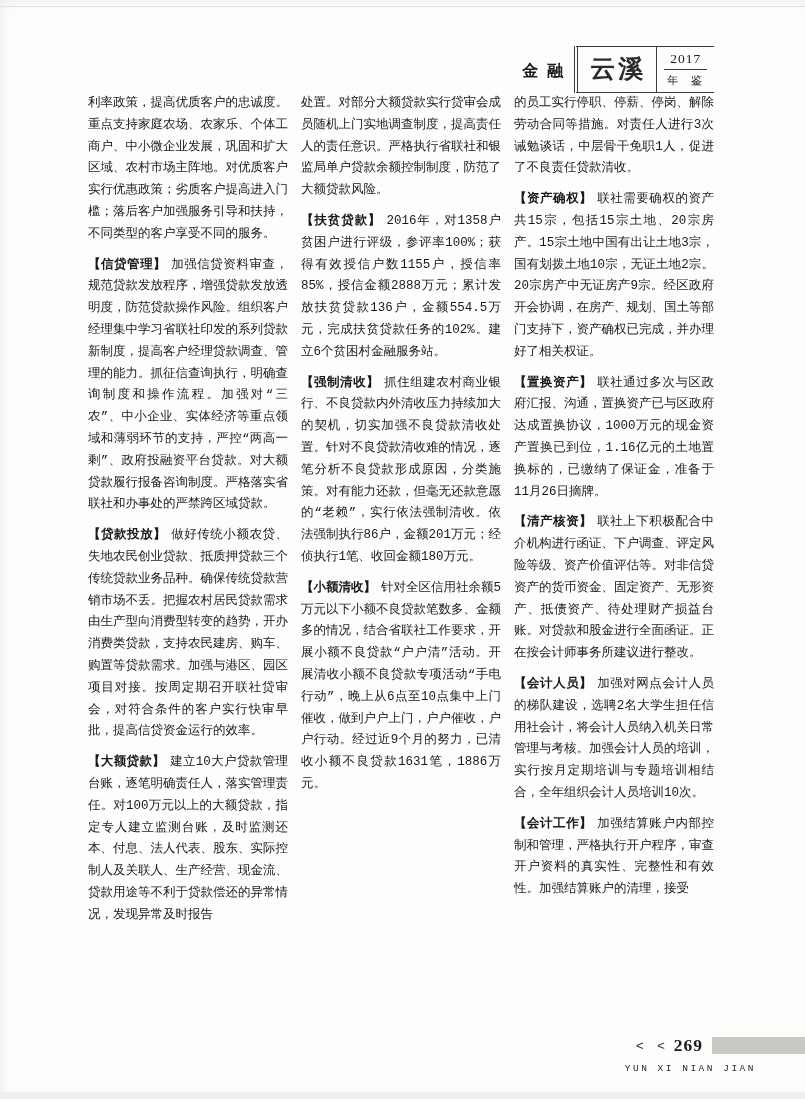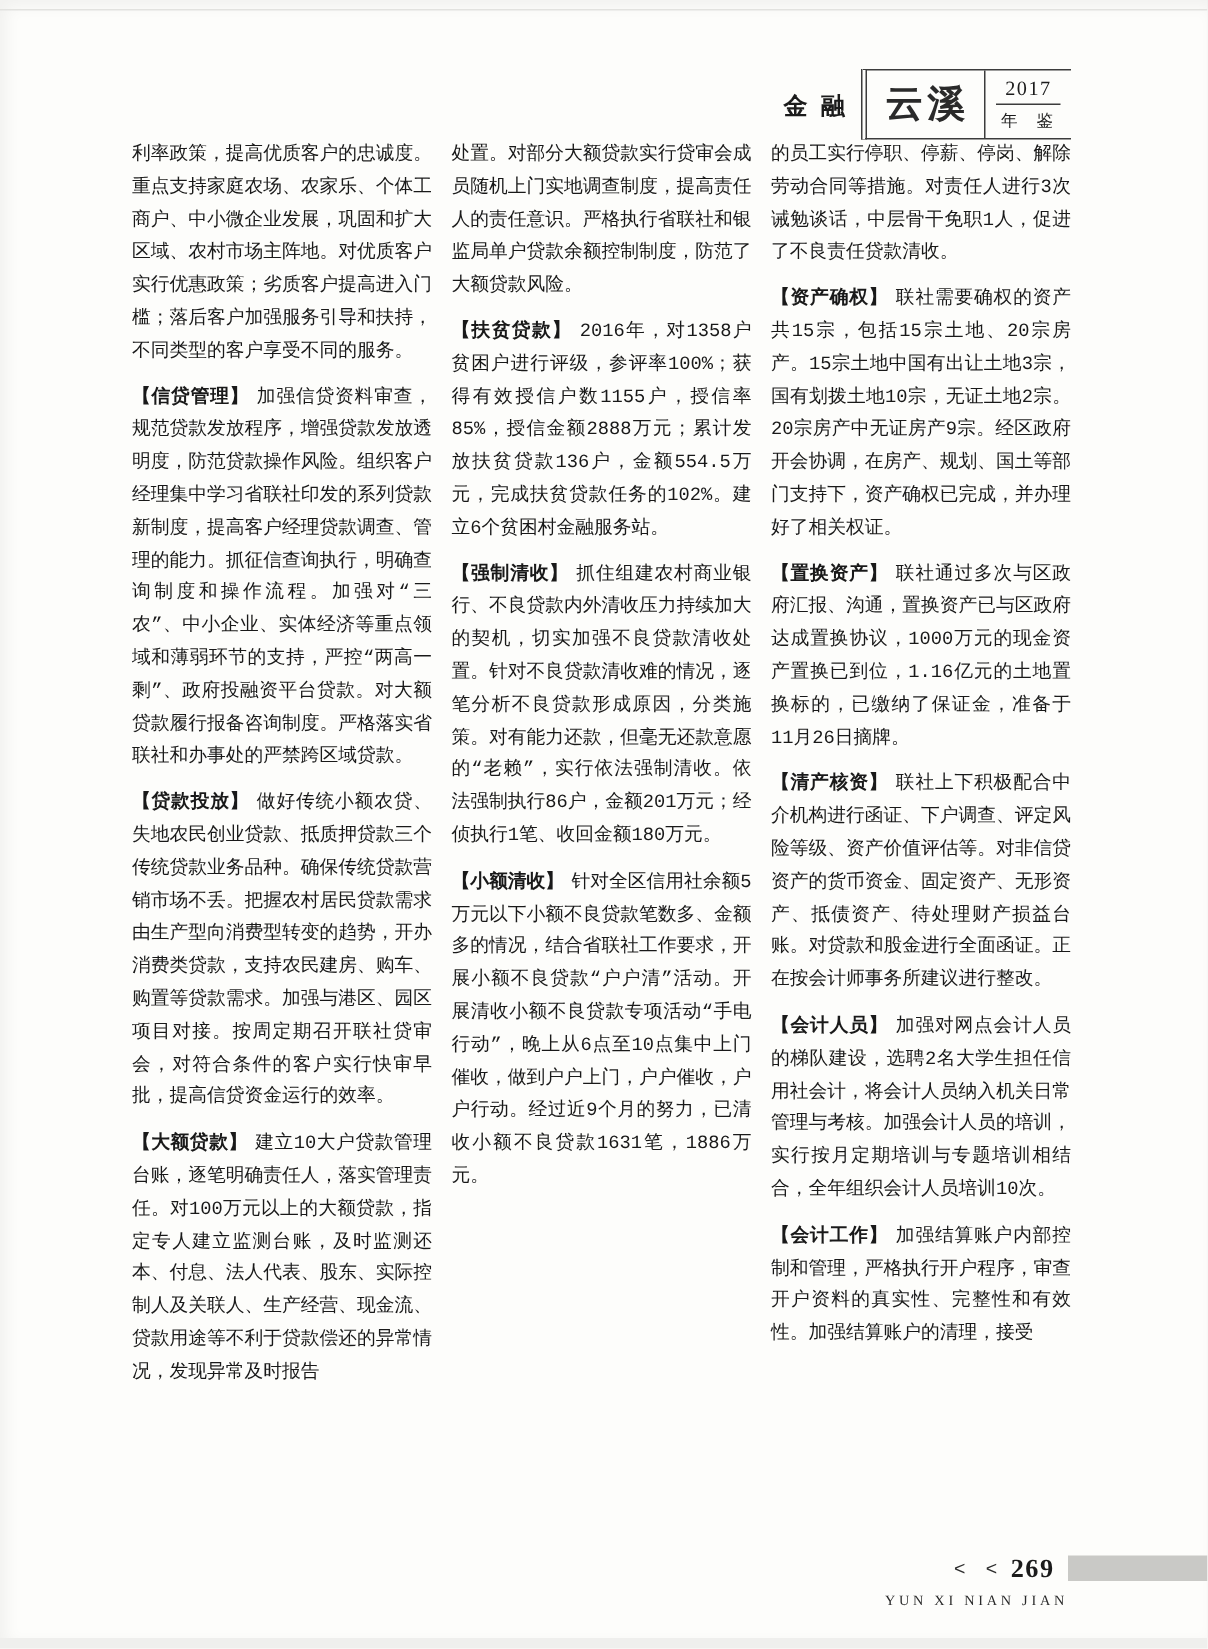--- a/index.html
+++ b/index.html
@@ -37,22 +37,22 @@
   .col p { margin:0 0 9px 0; }
   .blk-h { font-weight:bold; margin-right:5px; }
 
   
   .footer { position:absolute; right:0; top:1035px; display:flex; flex-direction:column; align-items:flex-end; }
   .pagebar { display:flex; align-items:center; }
   .chev { font-size:13px; color:#2e2e2e; letter-spacing:5px; margin-right:4px; font-family:"Liberation Sans","DejaVu Sans",sans-serif; }
   .pnum { font-weight:bold; font-size:17.5px; margin-right:9px; letter-spacing:1px; }
   .graybar { width:93px; height:17px; background:#c9c9c6; }
   .caption {
-    margin-top:7px; margin-right:93px; font-size:9.5px; letter-spacing:2.5px;
-    color:#2a2a2a; font-family:Liberation Serif, serif;
+    margin-top:7px; margin-right:49px; font-size:9.5px; letter-spacing:2.5px;
+    color:#2a2a2a; font-family:Liberation Mono, monospace;
   }
 </style>
 </head>
 <body>
 
 <div class="page">
   <div class="scan-top"></div>
 
   <div class="header">
     <div class="hdr-section">金融</div>

